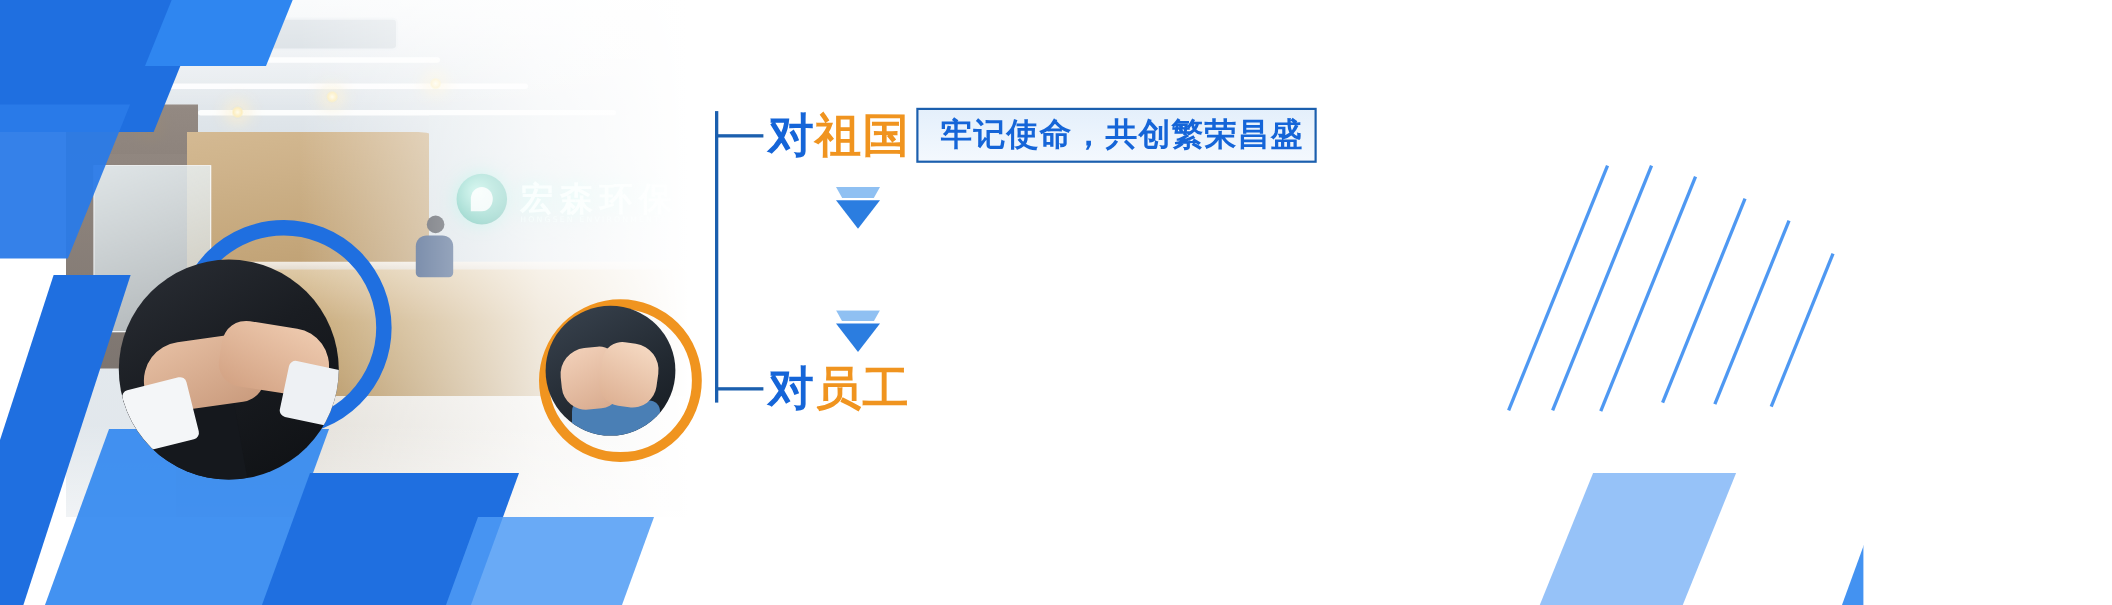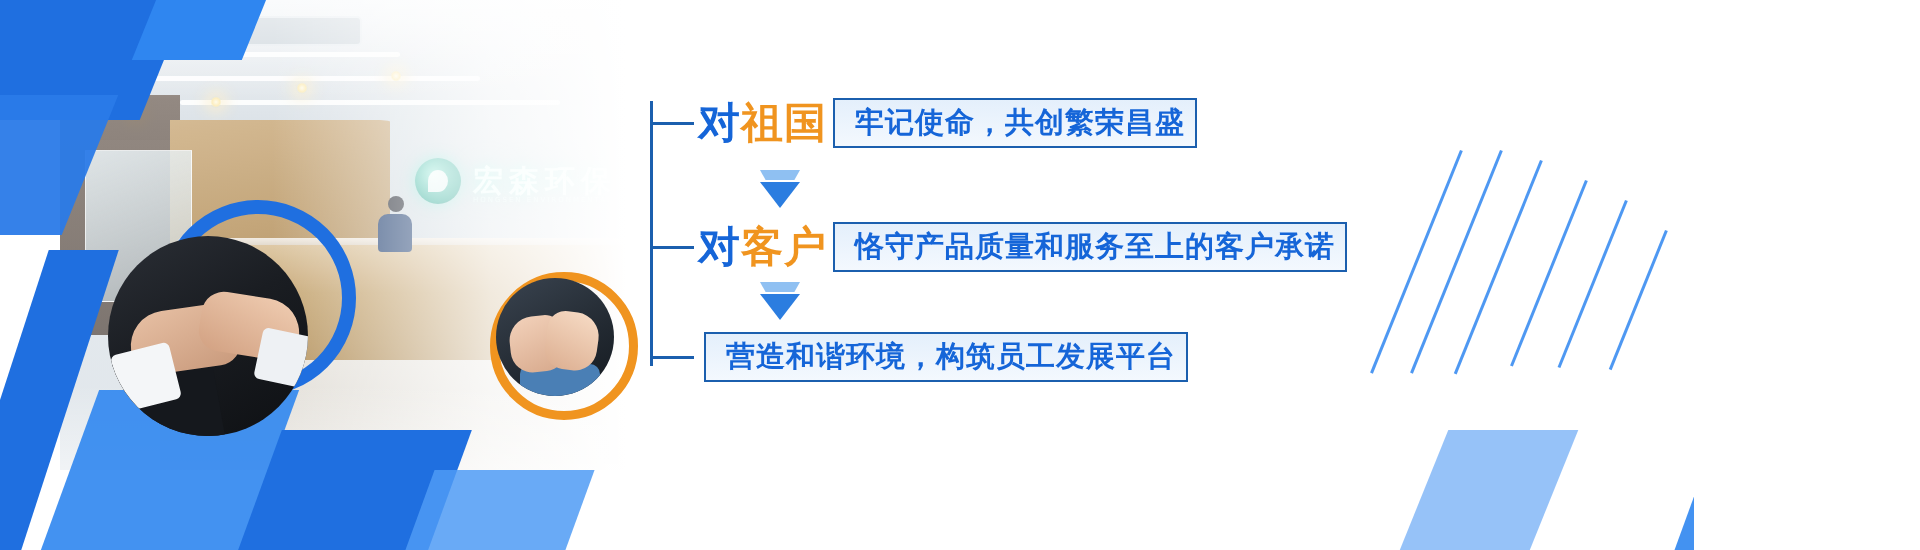--- a/index.html
+++ b/index.html
@@ -320,32 +320,27 @@
         <span class="t-blue">对</span><span class="t-orange">祖国</span>
       </div>
       <div class="phrase">牢记使命，共创繁荣昌盛</div>
     </div>
 
     <div class="arrow a1">
       <div class="cap"></div>
       <div class="tri"></div>
     </div>
 
-    <div class="row r2">
-      <div class="bracket"></div>
-      <div class="title">
-        <span class="t-blue">对</span><span class="t-orange">客户</span>
-      </div>
-      <div class="phrase">恪守产品质量和服务至上的客户承诺</div>
-    </div>
 
     <div class="arrow a2">
       <div class="cap"></div>
       <div class="tri"></div>
     </div>
 
     <div class="row r3">
       <div class="bracket"></div>
-      <div class="phrase">营造和谐环境，构筑员工发展平台</div>
+      <div class="title">
+        <span class="t-blue">对</span><span class="t-orange">员工</span>
+      </div>
     </div>
 
   </div>
 </div>
 
 </body></html>

